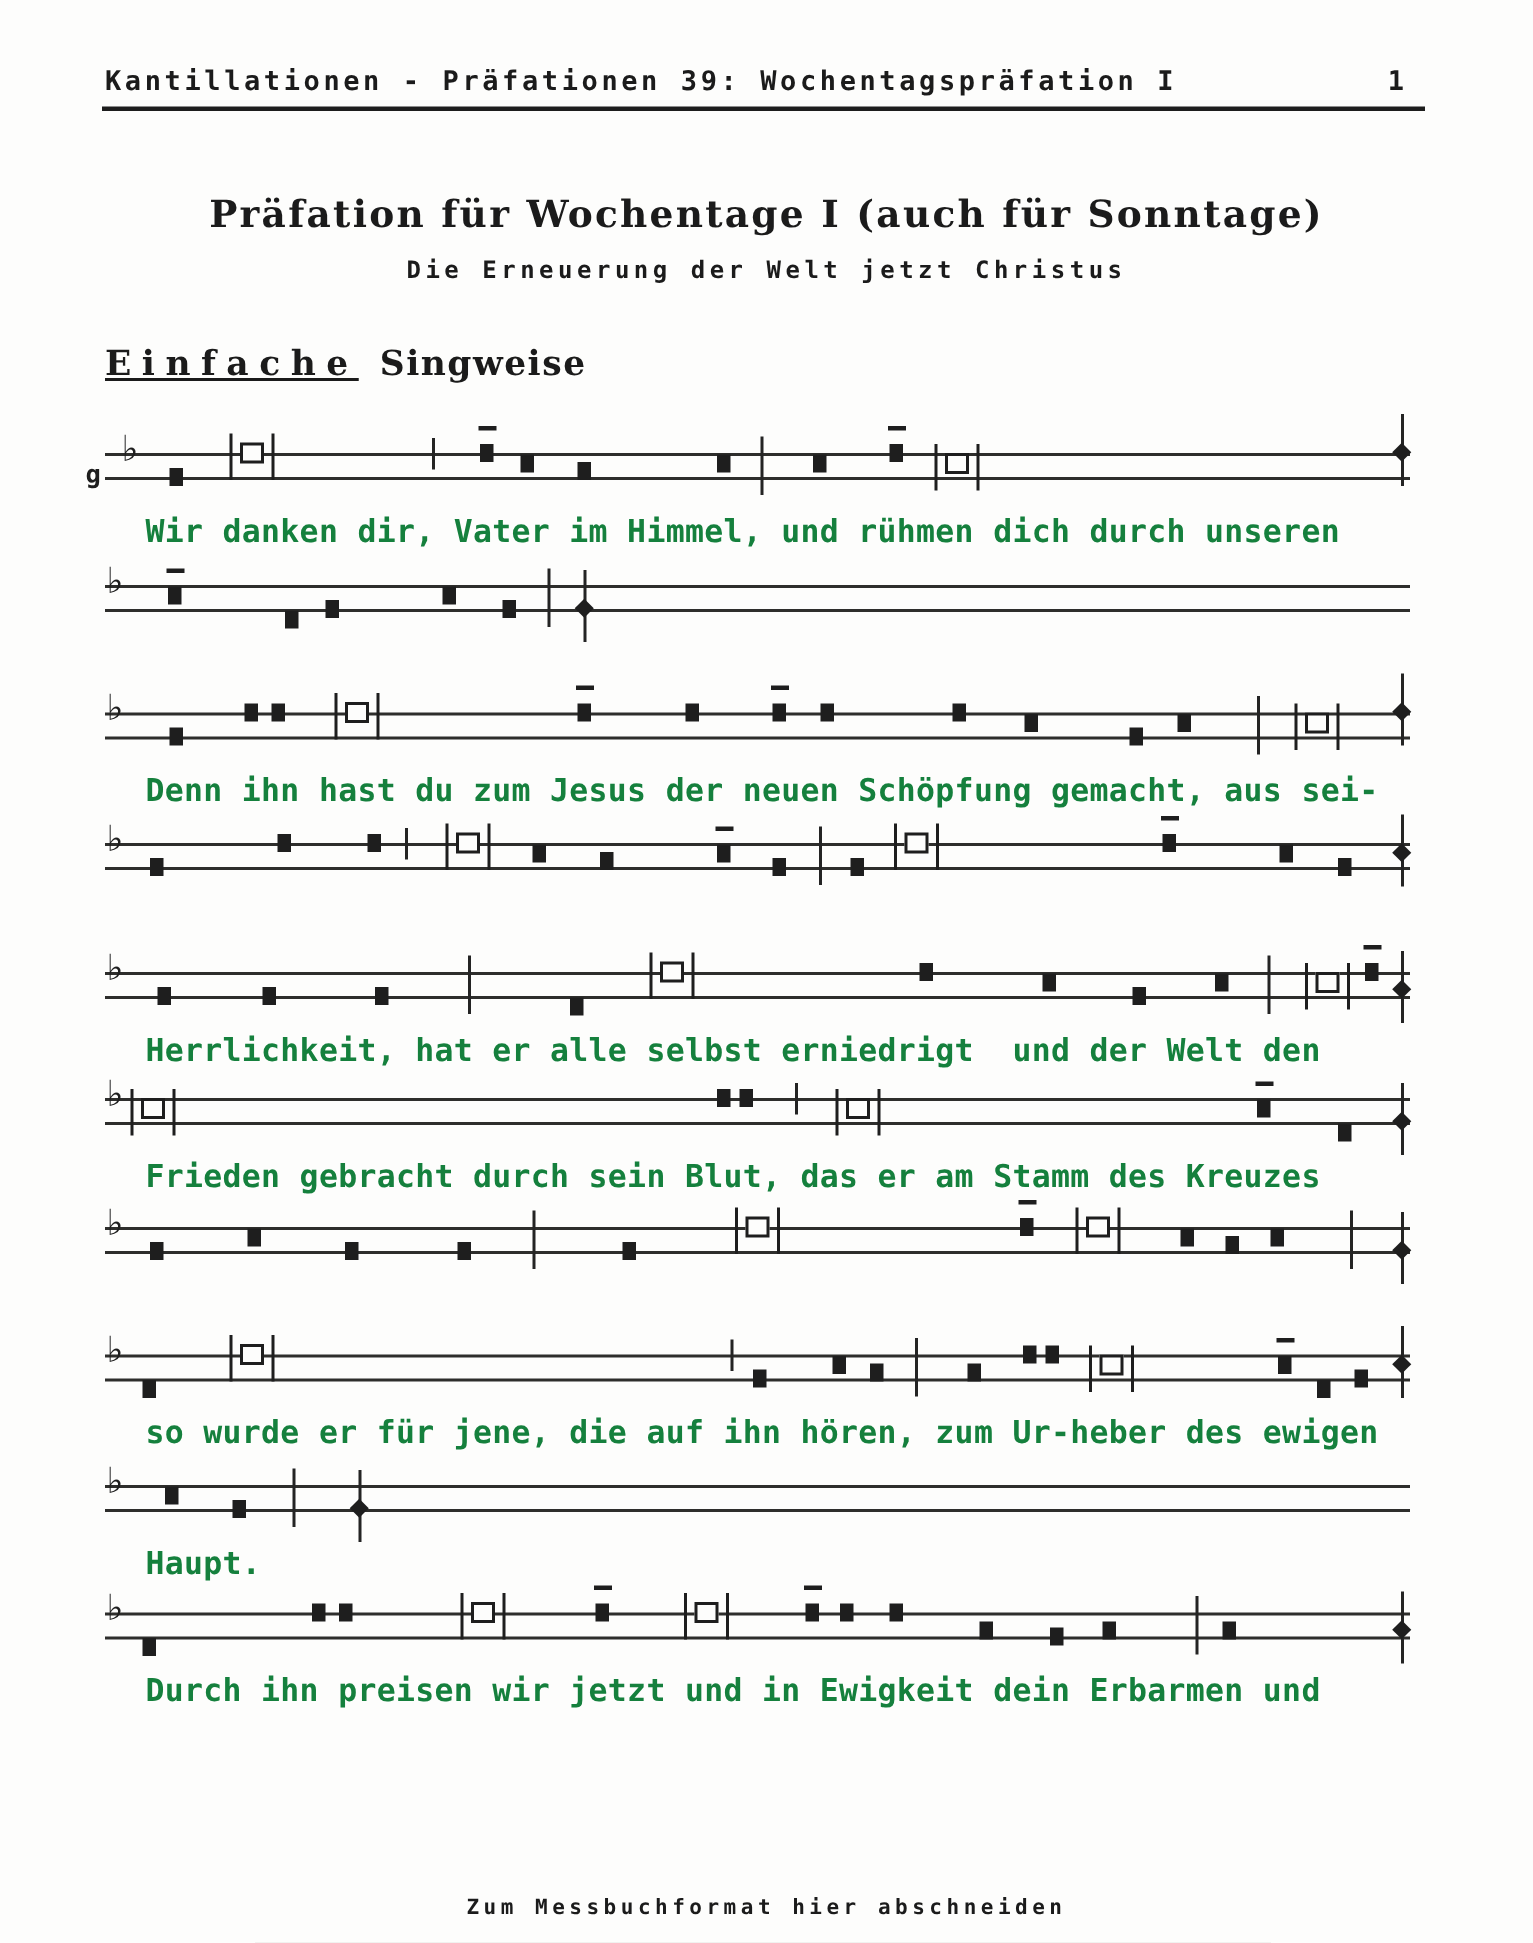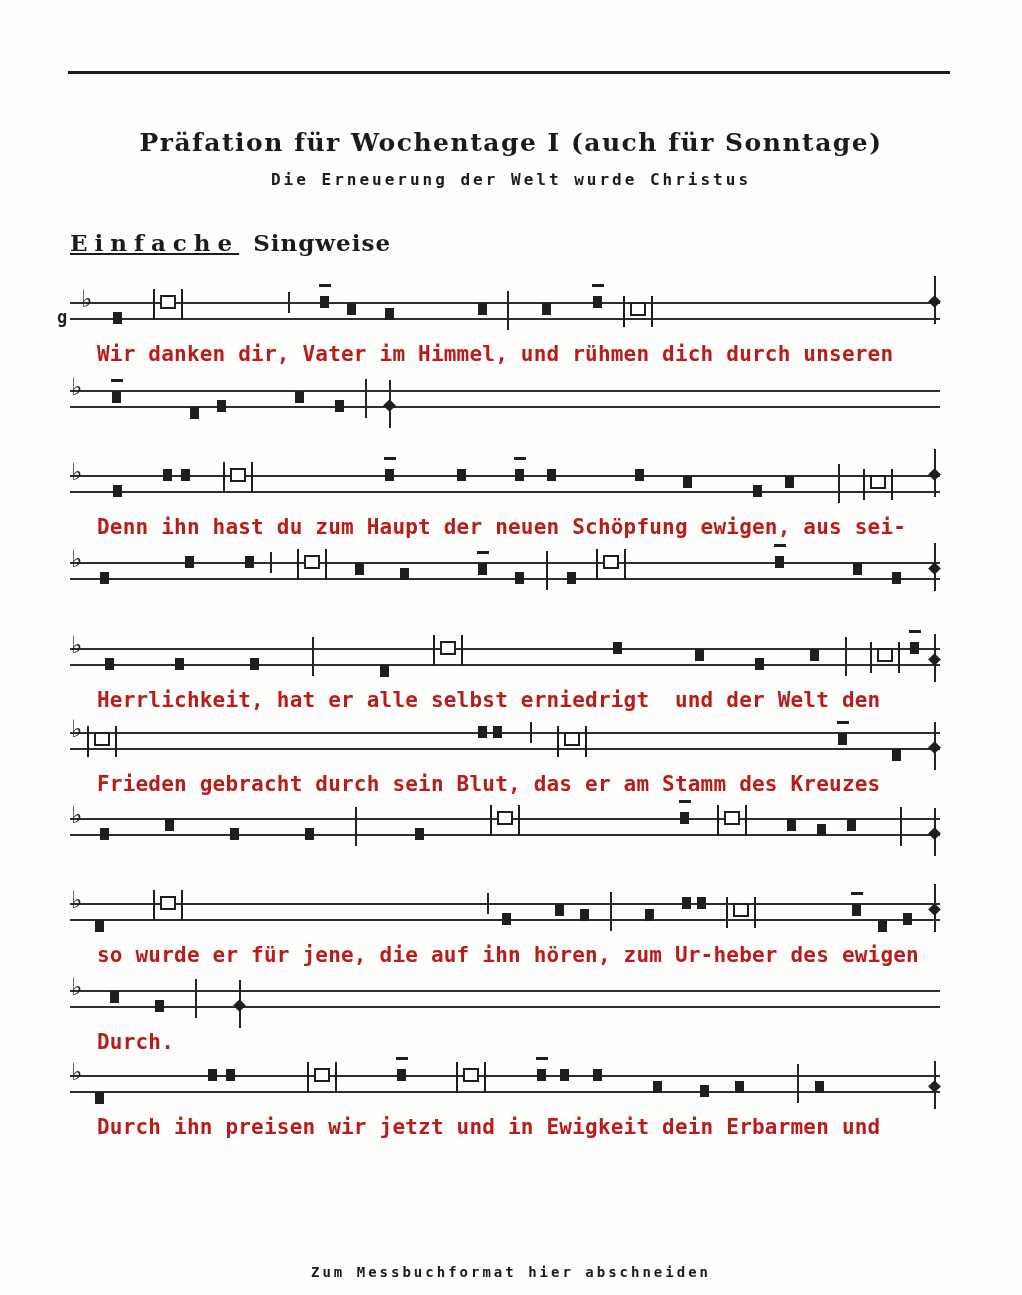--- a/index.html
+++ b/index.html
@@ -30,35 +30,39 @@
   .epi{position:absolute;width:12px;height:3px;background:#1e1e1e;}
   .open{position:absolute;width:16px;height:14px;border:2.5px solid #1e1e1e;background:#fdfdfc;box-sizing:border-box;}
   .obar{position:absolute;width:2px;height:31px;background:#1e1e1e;}
   .tick{position:absolute;top:-10px;width:2px;height:21px;background:#242424;}
   .bar{position:absolute;top:-11px;width:2px;height:39px;background:#242424;}
   .dia{position:absolute;width:9px;height:9px;background:#1e1e1e;transform:rotate(45deg);}
   .stem{position:absolute;width:2px;height:48px;background:#242424;}
   .flat{position:absolute;top:-15px;font-family:"DejaVu Serif", serif;font-size:24px;line-height:24px;color:#1e1e1e;}
   .gkey{position:absolute;top:7px;font-weight:bold;font-size:17px;line-height:17px;color:#1e1e1e;}
   .lyric{position:absolute;left:97px;font-weight:bold;font-size:21px;line-height:24px;
-         letter-spacing:0.2px;white-space:pre;color:#b91c1c;}
+         letter-spacing:0.2px;white-space:pre;color:#15803d;}
 
   
   .footer{position:absolute;top:1264px;left:0;width:100%;text-align:center;
           font-weight:bold;font-size:14px;letter-spacing:3px;}
 </style>
 </head>
 <body>
 
 <div id="page">
 
+  <div class="hdr">
+    <span>Kantillationen - Präfationen 39: Wochentagspräfation I</span>
+    <span class="pageno">1</span>
+  </div>
   <div class="hdr-rule"></div>
 
   <div class="title-main">Präfation für Wochentage I  (auch für Sonntage)</div>
-  <div class="title-sub">Die Erneuerung der Welt wurde Christus</div>
+  <div class="title-sub">Die Erneuerung der Welt jetzt Christus</div>
 
   <div class="section">
     <span class="sp">Einfache</span><span class="rest">Singweise</span>
   </div>
 
   <div id="score">
       <div class="staff" style="top: 302px; left: 70px;">
         <div class="sline" style="left: 0px; top: 0px;"></div>
         <div class="sline" style="left: 0px; top: 16px;"></div>
         <div class="flat" style="left: 11px; top: -15px;">♭</div>
@@ -118,21 +122,21 @@
         <div class="nt" style="left: 613px; top: 1px;"></div>
         <div class="nt" style="left: 683px; top: 10px;"></div>
         <div class="nt" style="left: 715px; top: 1px;"></div>
         <div class="bar" style="left: 768px;"></div>
         <div class="obar" style="left: 793px; top: -6px;"></div>
         <div class="open" style="left: 800px; top: 0px;"></div>
         <div class="obar" style="left: 821px; top: -6px;"></div>
         <div class="stem" style="left: 864px; top: -26px;"></div>
         <div class="dia" style="left: 860px; top: -5px;"></div>
       </div>
-      <div class="lyric" style="left: 97px; top: 515px;">Denn ihn hast du zum Haupt der neuen Schöpfung ewigen, aus sei-</div>
+      <div class="lyric" style="left: 97px; top: 515px;">Denn ihn hast du zum Jesus der neuen Schöpfung gemacht, aus sei-</div>
       <div class="staff" style="top: 562px; left: 70px;">
         <div class="sline" style="left: 0px; top: 0px;"></div>
         <div class="sline" style="left: 0px; top: 16px;"></div>
         <div class="flat" style="left: 1px; top: -15px;">♭</div>
         <div class="nt" style="left: 30px; top: 10px;"></div>
         <div class="nt" style="left: 115px; top: -6px;"></div>
         <div class="nt" style="left: 175px; top: -6px;"></div>
         <div class="tick" style="left: 200px;"></div>
         <div class="obar" style="left: 227px; top: -13px;"></div>
         <div class="open" style="left: 234px; top: -7px;"></div>
@@ -255,21 +259,21 @@
       <div class="staff" style="top: 990px; left: 70px;">
         <div class="sline" style="left: 0px; top: 0px;"></div>
         <div class="sline" style="left: 0px; top: 16px;"></div>
         <div class="flat" style="left: 1px; top: -15px;">♭</div>
         <div class="nt" style="left: 40px; top: 1px;"></div>
         <div class="nt" style="left: 85px; top: 10px;"></div>
         <div class="bar" style="left: 125px;"></div>
         <div class="stem" style="left: 169px; top: -10px;"></div>
         <div class="dia" style="left: 165px; top: 11px;"></div>
       </div>
-      <div class="lyric" style="left: 97px; top: 1030px;">Durch.</div>
+      <div class="lyric" style="left: 97px; top: 1030px;">Haupt.</div>
       <div class="staff" style="top: 1075px; left: 70px;">
         <div class="sline" style="left: 0px; top: 0px;"></div>
         <div class="sline" style="left: 0px; top: 16px;"></div>
         <div class="flat" style="left: 1px; top: -15px;">♭</div>
         <div class="nt" style="left: 25px; top: 17px;"></div>
         <div class="nt" style="left: 138px; top: -6px;"></div>
         <div class="nt" style="left: 156px; top: -6px;"></div>
         <div class="obar" style="left: 237px; top: -13px;"></div>
         <div class="open" style="left: 244px; top: -7px;"></div>
         <div class="obar" style="left: 265px; top: -13px;"></div>

